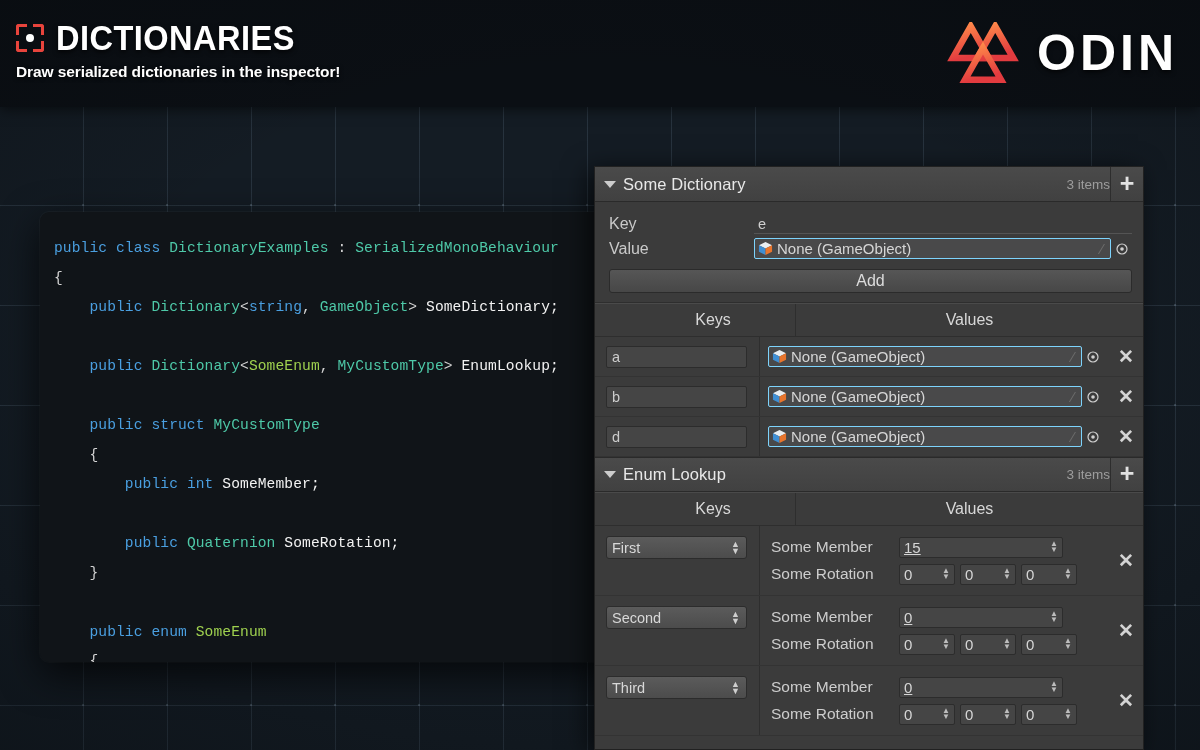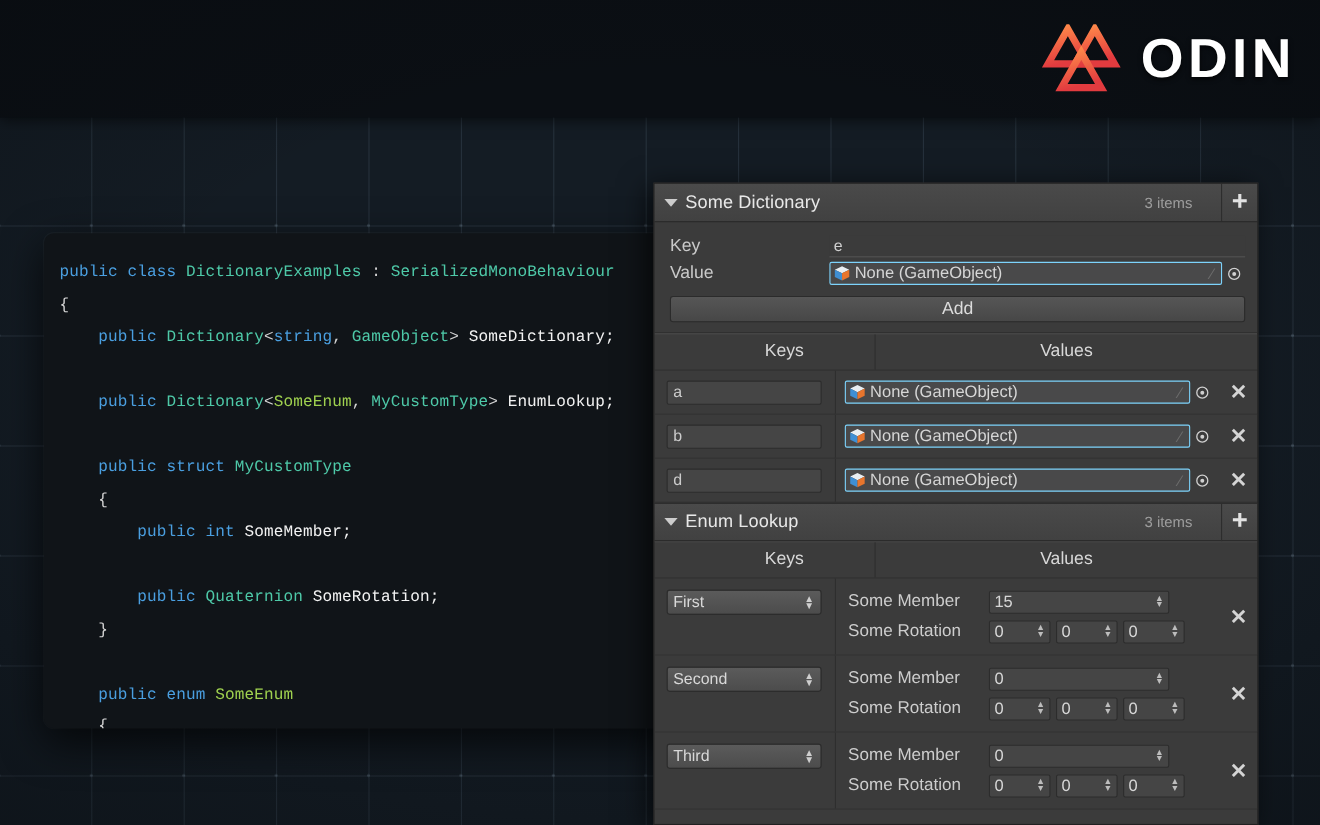--- a/index.html
+++ b/index.html
@@ -172,21 +172,21 @@
   }
   .foldout-title {
     font-size: 16.5px;
     color: #e8e8e8;
     letter-spacing: 0.1px;
     flex: 1;
   }
   .item-count {
     font-size: 13.5px;
     color: #9d9d9d;
-    margin-right: 26px;
+    margin-right: 0;
   }
   .plus-btn {
     width: 33px; height: 34px;
     border-left: 1px solid #2d2d2d;
     display: flex; align-items: center; justify-content: center;
     color: #e2e2e2;
     font-size: 25px;
     font-weight: bold;
     line-height: 0;
     padding-bottom: 3px;
@@ -342,21 +342,21 @@
   .numfield {
     height: 21px;
     background: #454545;
     border: 1px solid #2c2c2c;
     border-radius: 2px;
     display: flex; align-items: center;
     padding: 0 4px;
     font-size: 15px; color: #d6d6d6;
     position: relative;
   }
-  .numfield.wide { width: 164px; }
+  .numfield.wide { width: 164px; text-decoration: underline; }
   .numfield.small { width: 56px; margin-right: 5px; }
   .spin {
     position: absolute; right: 4px; top: 50%;
     transform: translateY(-50%);
     font-size: 8px; line-height: 6px;
     color: #bdbdbd; text-align: center;
   }
   .enum-row .x-col {
     width: 34px; flex: none;
     display: flex; align-items: center; justify-content: center;
@@ -364,20 +364,33 @@
   }
 </style>
 </head>
 <body>
 
 <div id="stage">
 
   <div id="bg-grid"></div>
   <div id="bg-header-band"></div>
 
+  <div id="title-block">
+    <div class="title-row">
+      <div id="brand-mark">
+        <span class="corner c-tl"></span>
+        <span class="corner c-tr"></span>
+        <span class="corner c-bl"></span>
+        <span class="corner c-br"></span>
+        <span class="dot"></span>
+      </div>
+      <div id="page-title">DICTIONARIES</div>
+    </div>
+    <div id="page-subtitle">Draw serialized dictionaries in the inspector!</div>
+  </div>
 
   <div id="odin-logo">
     <svg id="odin-valknut" viewBox="0 0 100 86">
       <defs>
         <linearGradient id="vg" x1="0" y1="0" x2="0.3" y2="1">
           <stop offset="0%" stop-color="#ff8a4a"></stop>
           <stop offset="100%" stop-color="#e23b3f"></stop>
         </linearGradient>
       </defs>
       <g fill="none" stroke="url(#vg)" stroke-width="9" stroke-linejoin="miter">

